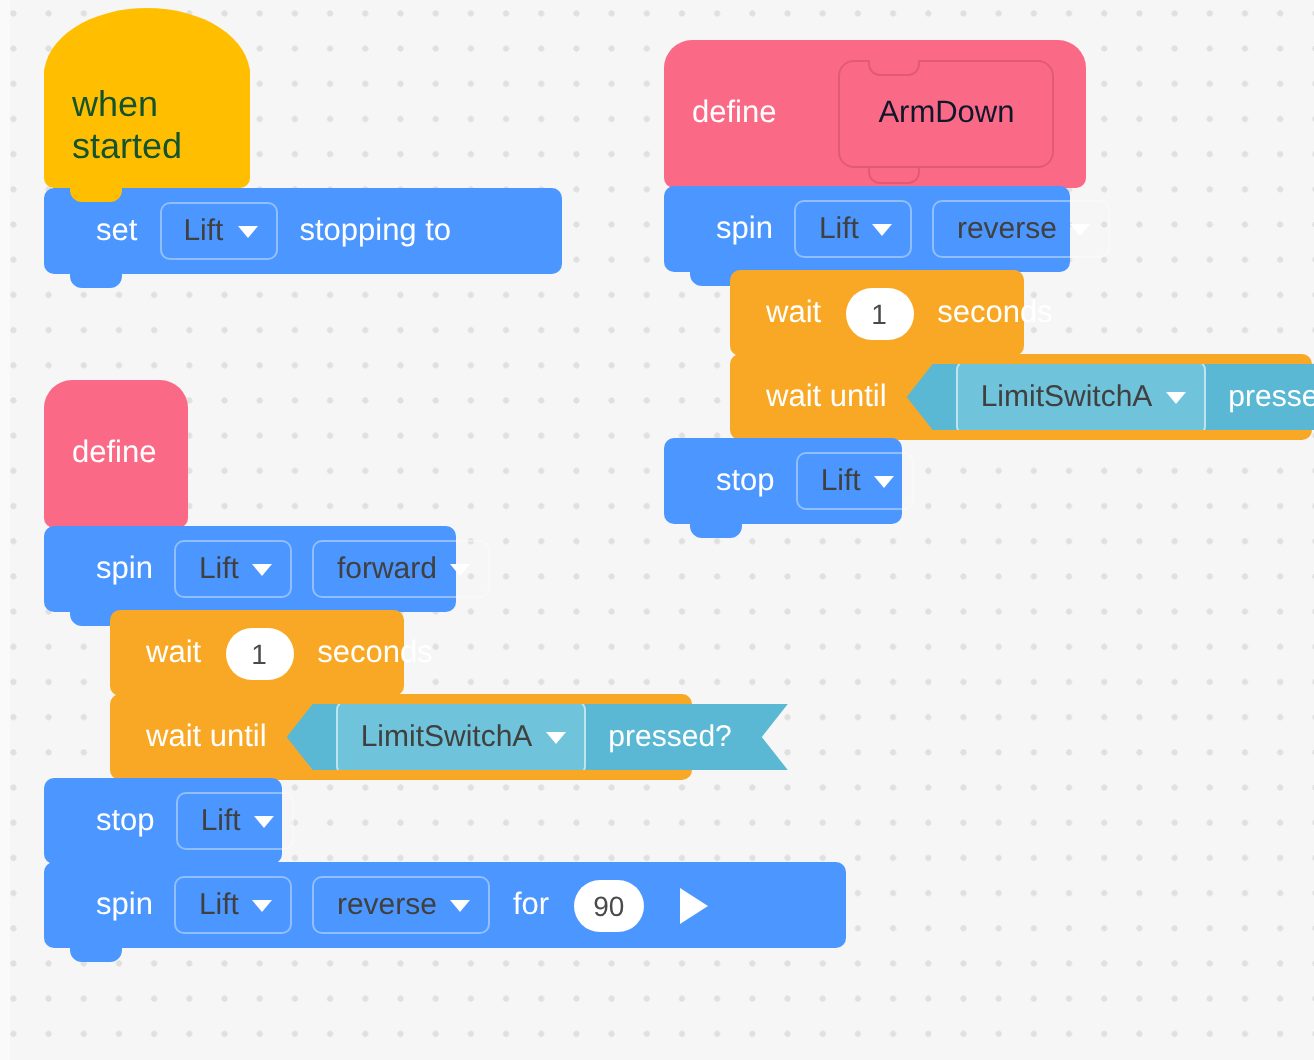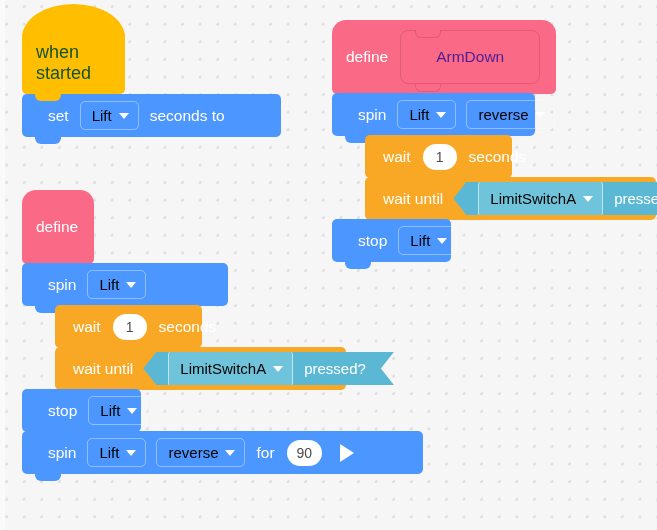--- a/index.html
+++ b/index.html
@@ -82,35 +82,36 @@
   .define{
     position:relative;
     height:74px;
     background:#FA6A86;
     border-radius:14px 14px 5px 5px;
     display:flex;align-items:center;
     padding:0 16px 0 14px;
     color:#fff;font-size:15.5px;
     box-sizing:border-box;
     width:max-content;
+    gap:19px;
   }
   .define::after{
     content:"";position:absolute;left:13px;bottom:-7px;width:26px;height:8px;
     background:#FA6A86;border-bottom-left-radius:6px;border-bottom-right-radius:6px;
   }
   .proto{
     position:relative;
     margin-left:12px;
     height:52px;
     min-width:78px;
     border:1.5px solid #E25B76;
     border-radius:8px;
     display:flex;align-items:center;justify-content:center;
-    padding:0 30px;
-    font-size:15.5px;color:#4c1d95;
+    padding:0 14px;
+    font-size:15.5px;color:#0f172a;
   }
   .proto::before{
     content:"";position:absolute;left:14px;top:-1.5px;width:24px;height:7px;
     border:1.5px solid #E25B76;border-top:none;
     border-bottom-left-radius:6px;border-bottom-right-radius:6px;
     background:#FA6A86;
   }
   .proto::after{
     content:"";position:absolute;left:14px;bottom:-8.5px;width:24px;height:7px;
     border:1.5px solid #E25B76;border-top:none;
@@ -119,21 +120,21 @@
   }
 
   
   .dd{
     display:inline-flex;align-items:center;
     height:29px;
     border:1.5px solid rgba(255,255,255,0.38);
     border-radius:5px;
     padding:0 9px 0 11px;
     margin:0 5px;
-    font-size:15px;color:#000000;
+    font-size:15px;color:#404040;
     background:transparent;
     box-sizing:border-box;
   }
   .dd .ddtxt{margin-right:7px;}
   .caret{
     width:0;height:0;
     border-left:5px solid transparent;
     border-right:5px solid transparent;
     border-top:6px solid #fff;
     display:inline-block;
@@ -184,34 +185,38 @@
     <div class="hat">
       <span class="lbl">when started</span>
     </div>
 
     <div class="blk c-blue bump" style="width:259px;margin-top:0;">
       <span class="lbl">set</span>
       <span class="dd">
         <span class="ddtxt">Lift</span>
         <span class="caret"></span>
       </span>
-      <span class="lbl">seconds to</span>
+      <span class="lbl">stopping to</span>
     </div>
   </div>
 
   <div class="stack" style="left:22px;top:190px;">
 
     <div class="define">
       <span class="lbl">define</span>
     </div>
 
     <div class="blk c-blue bump" style="width:206px;">
       <span class="lbl">spin</span>
       <span class="dd">
         <span class="ddtxt">Lift</span>
+        <span class="caret"></span>
+      </span>
+      <span class="dd">
+        <span class="ddtxt">forward</span>
         <span class="caret"></span>
       </span>
     </div>
 
     <div class="blk c-orange bump" style="width:147px;">
       <span class="lbl">wait</span>
       <span class="num">1</span>
       <span class="lbl">seconds</span>
     </div>
 

